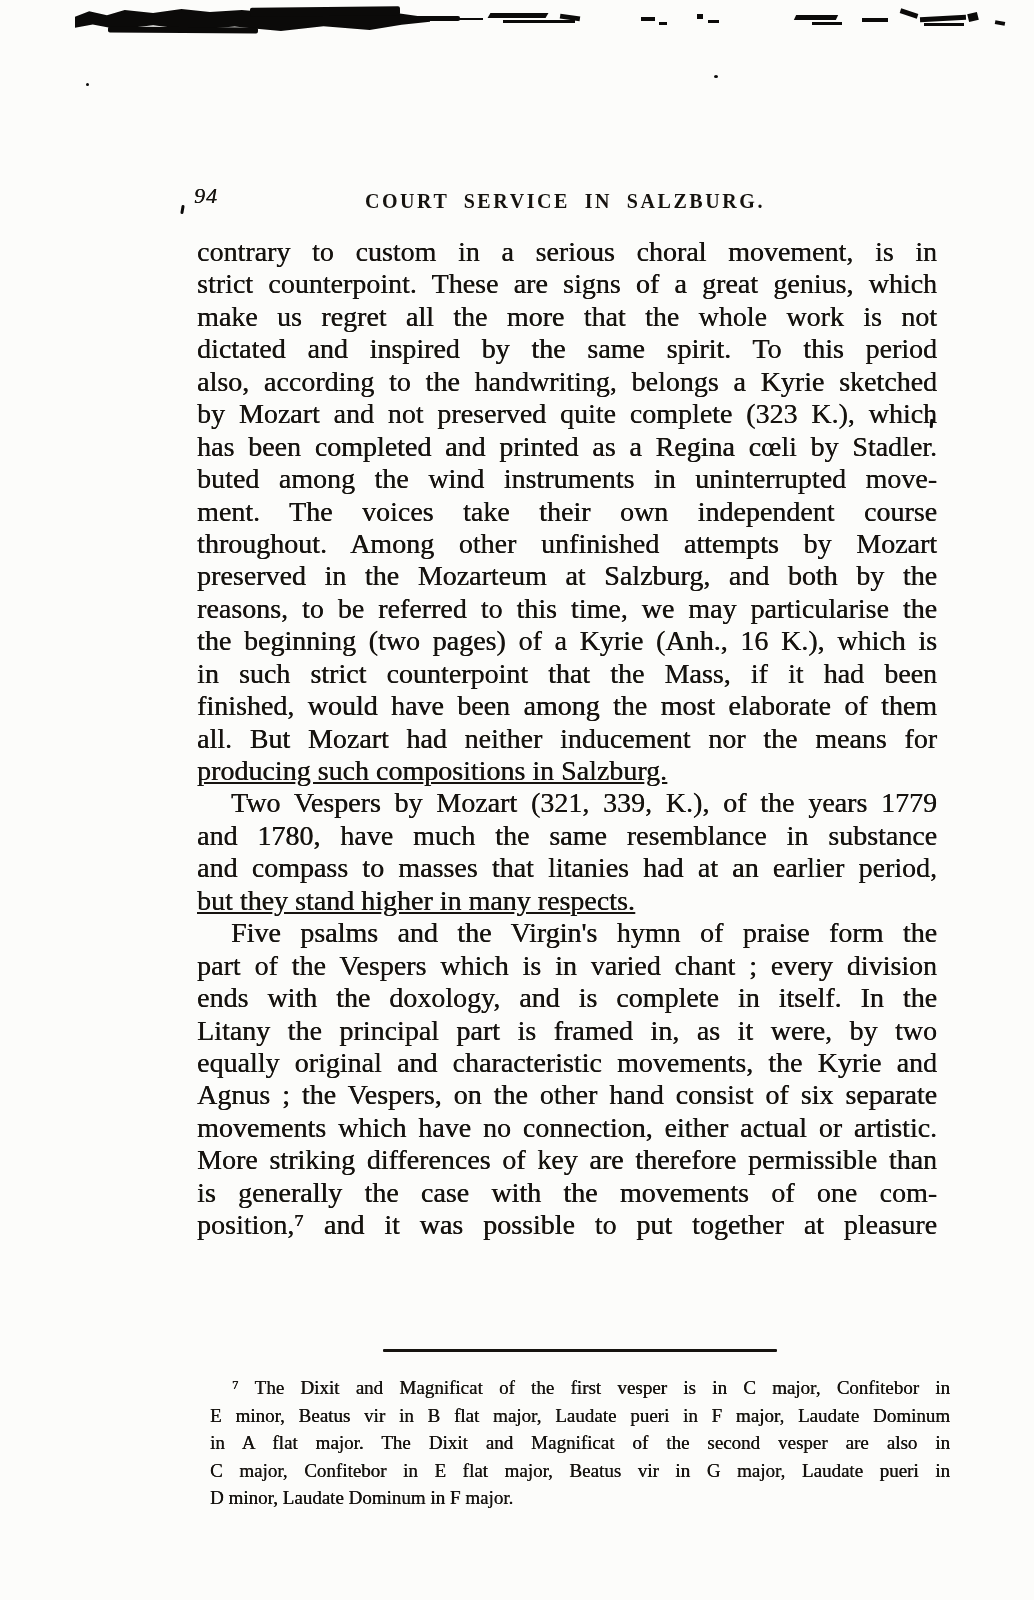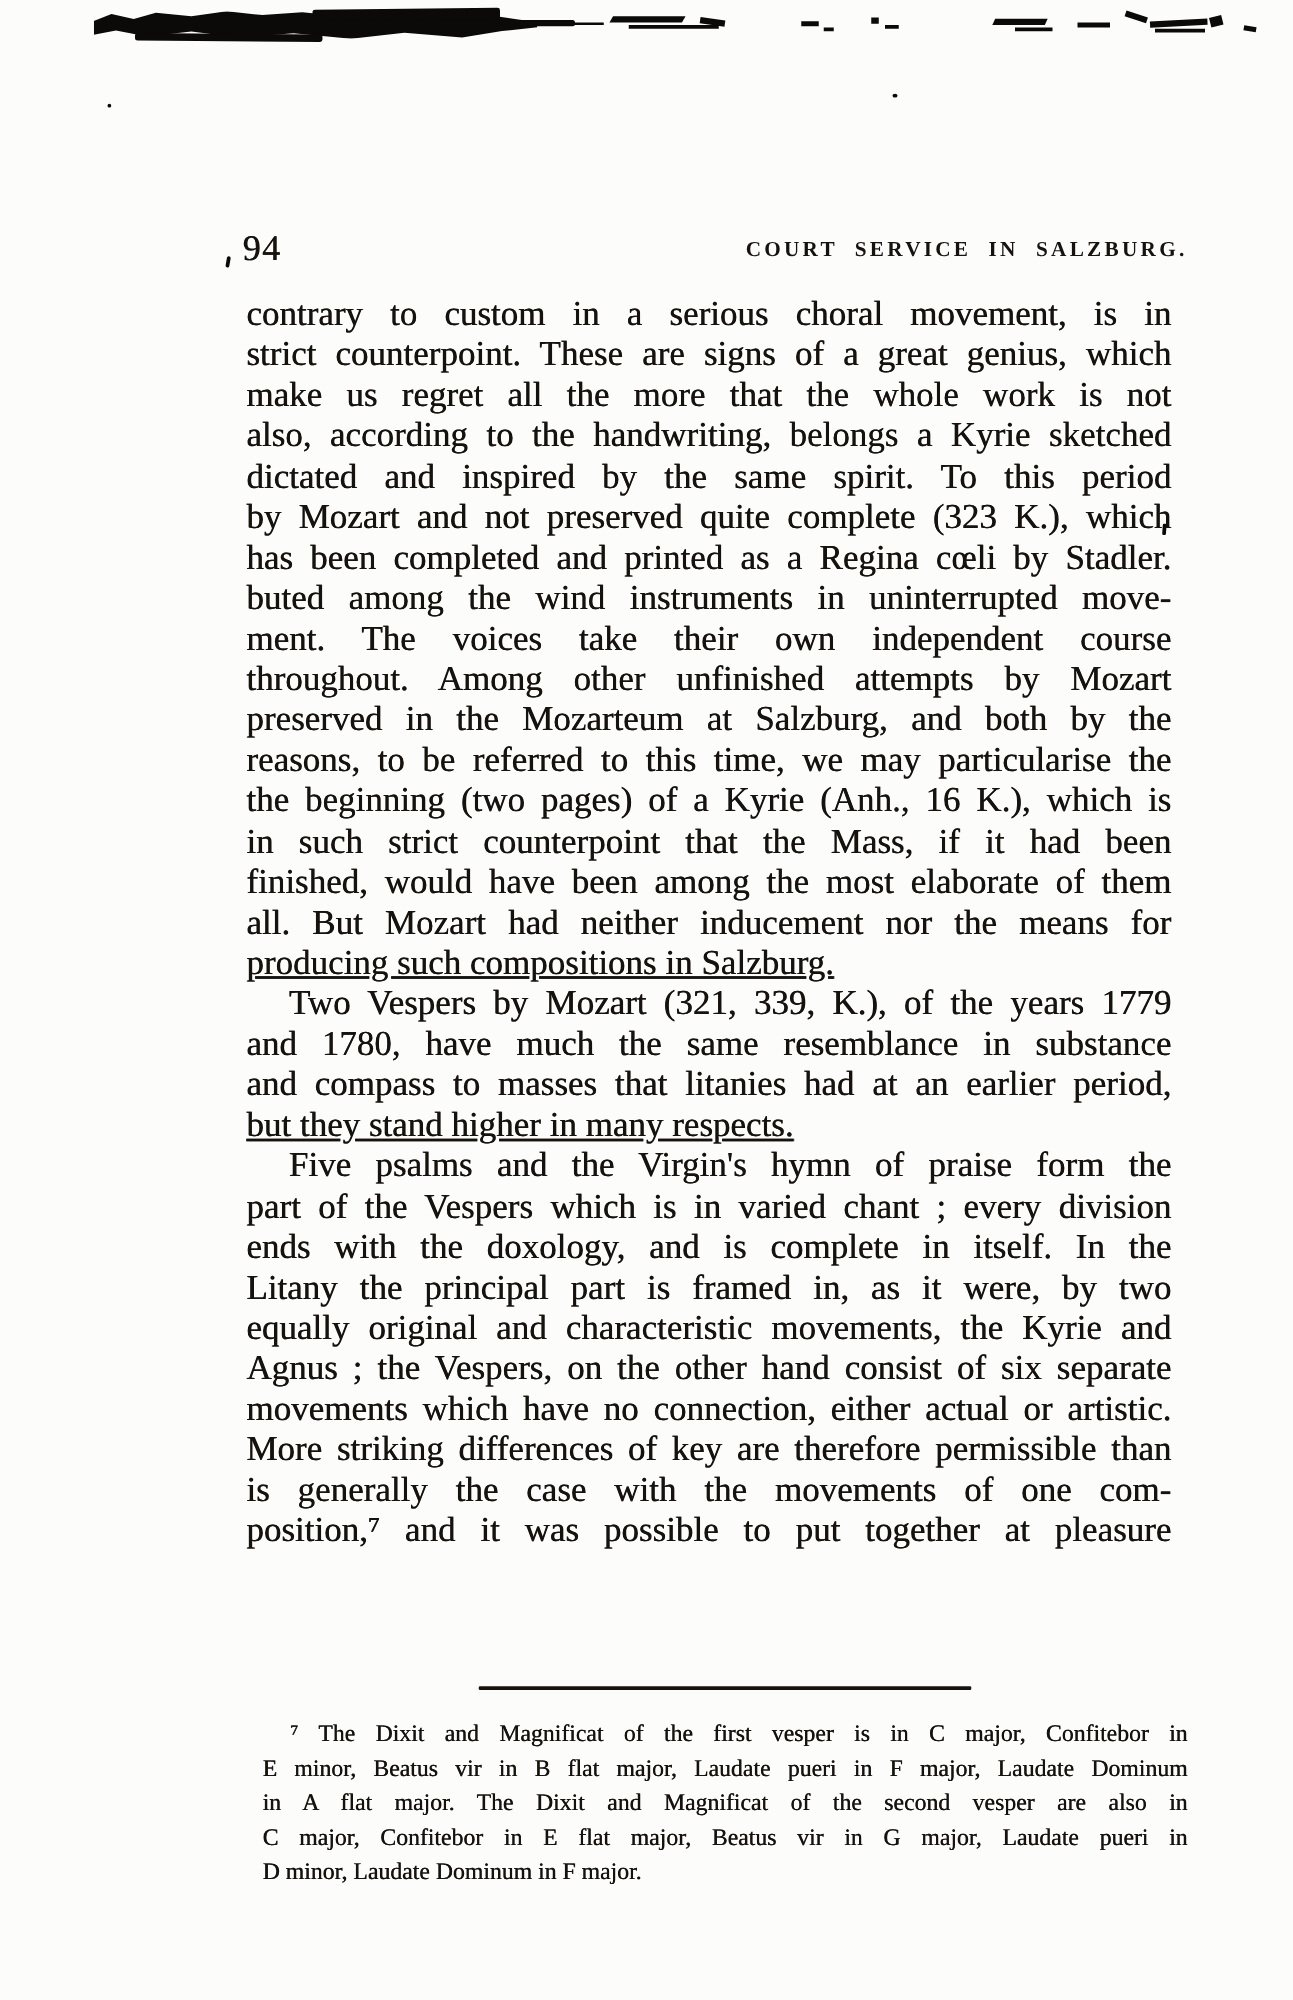--- a/index.html
+++ b/index.html
@@ -13,27 +13,28 @@
     width:1034px;height:1600px;
     margin:0 auto;
     background:var(--paper);
     overflow:hidden;
     font-family:"Liberation Serif","DejaVu Serif",serif;
     color:var(--ink);
   }
   
   .pagenum{
     position:absolute;left:194px;top:183px;
-    font-size:29px;letter-spacing:1px;
+    font-size:22px;letter-spacing:1px;
     text-shadow:0.3px 0 0 currentColor;
+    font-style:italic;
   }
   .running-head{
-    position:absolute;left:210px;top:190px;width:740px;
-    text-align:right;text-indent:22px;
-    font-size:17px;font-weight:700;
+    position:absolute;left:184px;top:190px;width:740px;
+    text-align:center;text-indent:22px;
+    font-size:20px;font-weight:700;
     letter-spacing:2.6px;word-spacing:7px;
   }
   
   .body-text{
     position:absolute;left:197px;top:236px;width:740px;
   }
   .bodyline{
     height:32.45px;line-height:32.45px;
     font-size:28px;
     text-align:justify;text-align-last:justify;text-justify:inter-word;
@@ -120,22 +121,22 @@
     <div class="artifact stadler-tick"></div>
   </div>
 
   <div class="pagenum">94</div>
   <div class="running-head">COURT SERVICE IN SALZBURG.</div>
 
   <div class="body-text">
       <div class="bodyline">contrary to custom in a serious choral movement, is in</div>
       <div class="bodyline">strict counterpoint. These are signs of a great genius, which</div>
       <div class="bodyline">make us regret all the more that the whole work is not</div>
+      <div class="bodyline">dictated and inspired by the same spirit. To this period</div>
       <div class="bodyline">also, according to the handwriting, belongs a Kyrie sketched</div>
-      <div class="bodyline">dictated and inspired by the same spirit. To this period</div>
       <div class="bodyline">by Mozart and not preserved quite complete (323 K.), which</div>
       <div class="bodyline">has been completed and printed as a Regina cœli by Stadler.</div>
       <div class="bodyline">buted among the wind instruments in uninterrupted move-</div>
       <div class="bodyline">ment. The voices take their own independent course</div>
       <div class="bodyline">throughout. Among other unfinished attempts by Mozart</div>
       <div class="bodyline">preserved in the Mozarteum at Salzburg, and both by the</div>
       <div class="bodyline">reasons, to be referred to this time, we may particularise the</div>
       <div class="bodyline">the beginning (two pages) of a Kyrie (Anh., 16 K.), which is</div>
       <div class="bodyline">in such strict counterpoint that the Mass, if it had been</div>
       <div class="bodyline">finished, would have been among the most elaborate of them</div>

